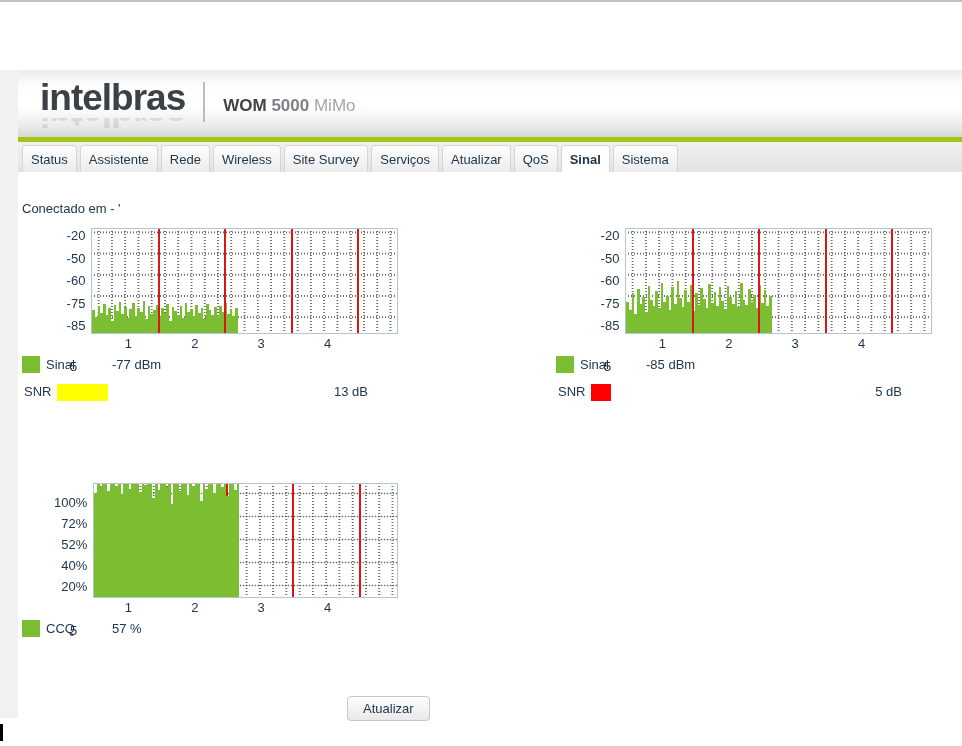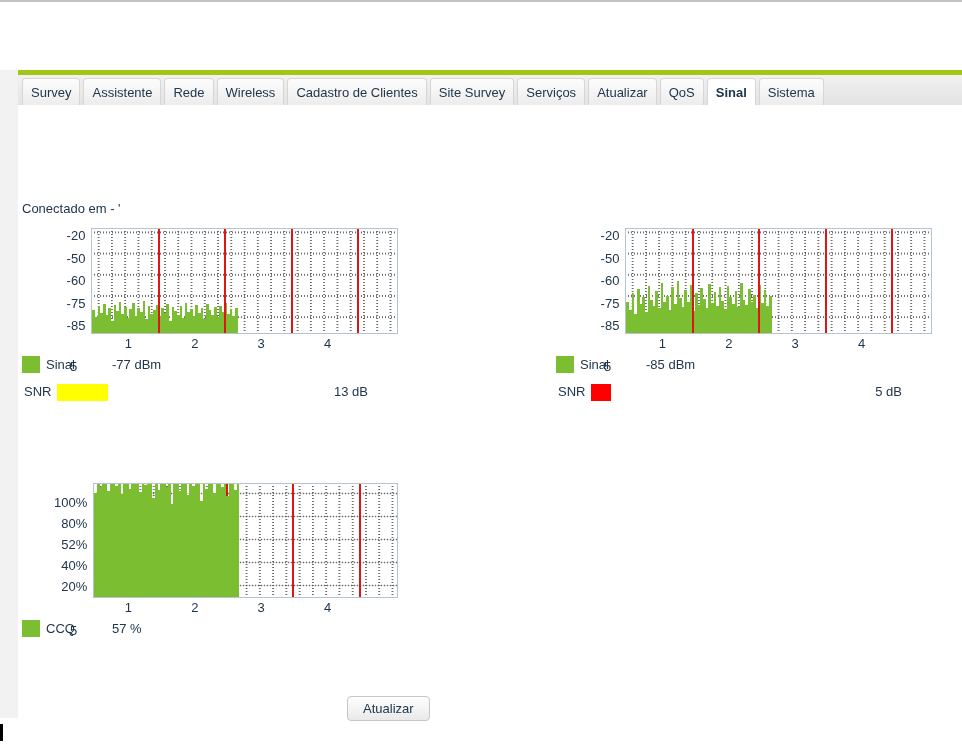--- a/index.html
+++ b/index.html
@@ -78,29 +78,42 @@
 </style>
 </head>
 <body>
 
 <div class="top-border"></div>
 <div class="left-gutter"></div>
 <div class="caret-artifact"></div>
 
 <div class="container">
 
+  <div class="header">
+    <div class="logo-wrap">
+      <div class="logo-col">
+        <div class="logo-text">intelbras</div>
+        <div class="logo-reflect">intelbras</div>
+      </div>
+      <div class="brand-divider"></div>
+      <div class="brand-line">
+        <span class="brand-product">WOM</span>
+        <span class="brand-model">5000</span>
+        <span class="brand-variant">MiMo</span>
+      </div>
+    </div>
+  </div>
 
   <div class="green-bar"></div>
 
   <nav class="tab-bar">
-      <div class="tab">Survey</div>
+      <div class="tab">Status</div>
       <div class="tab">Assistente</div>
       <div class="tab">Rede</div>
       <div class="tab">Wireless</div>
-      <div class="tab">Cadastro de Clientes</div>
       <div class="tab">Site Survey</div>
       <div class="tab">Serviços</div>
       <div class="tab">Atualizar</div>
       <div class="tab">QoS</div>
       <div class="tab active">Sinal</div>
       <div class="tab">Sistema</div>
     </nav>
 
   <div class="connected">Conectado em - '</div>
 
@@ -285,21 +298,21 @@
       <span class="snr-label">SNR</span>
       <span class="snr-bar" style="width: 19.5px; background: rgb(255, 0, 0);"></span>
       <span class="snr-value">5 dB</span>
     </div>
   </div>
 
   <div class="chart-block" style="left:4px; top:413px;">
     <div class="chart-row">
       <div class="ylabels tall">
           <div class="ytick">100%</div>
-          <div class="ytick">80%</div>
+          <div class="ytick">72%</div>
           <div class="ytick">52%</div>
           <div class="ytick">40%</div>
           <div class="ytick">20%</div>
         </div>
       <div class="plot tall red-under">
         <div class="bars">
             <div class="bar" style="height: 92%;"></div>
             <div class="bar" style="height: 100%;"></div>
             <div class="bar" style="height: 97%;"></div>
             <div class="bar" style="height: 100%;"></div>

